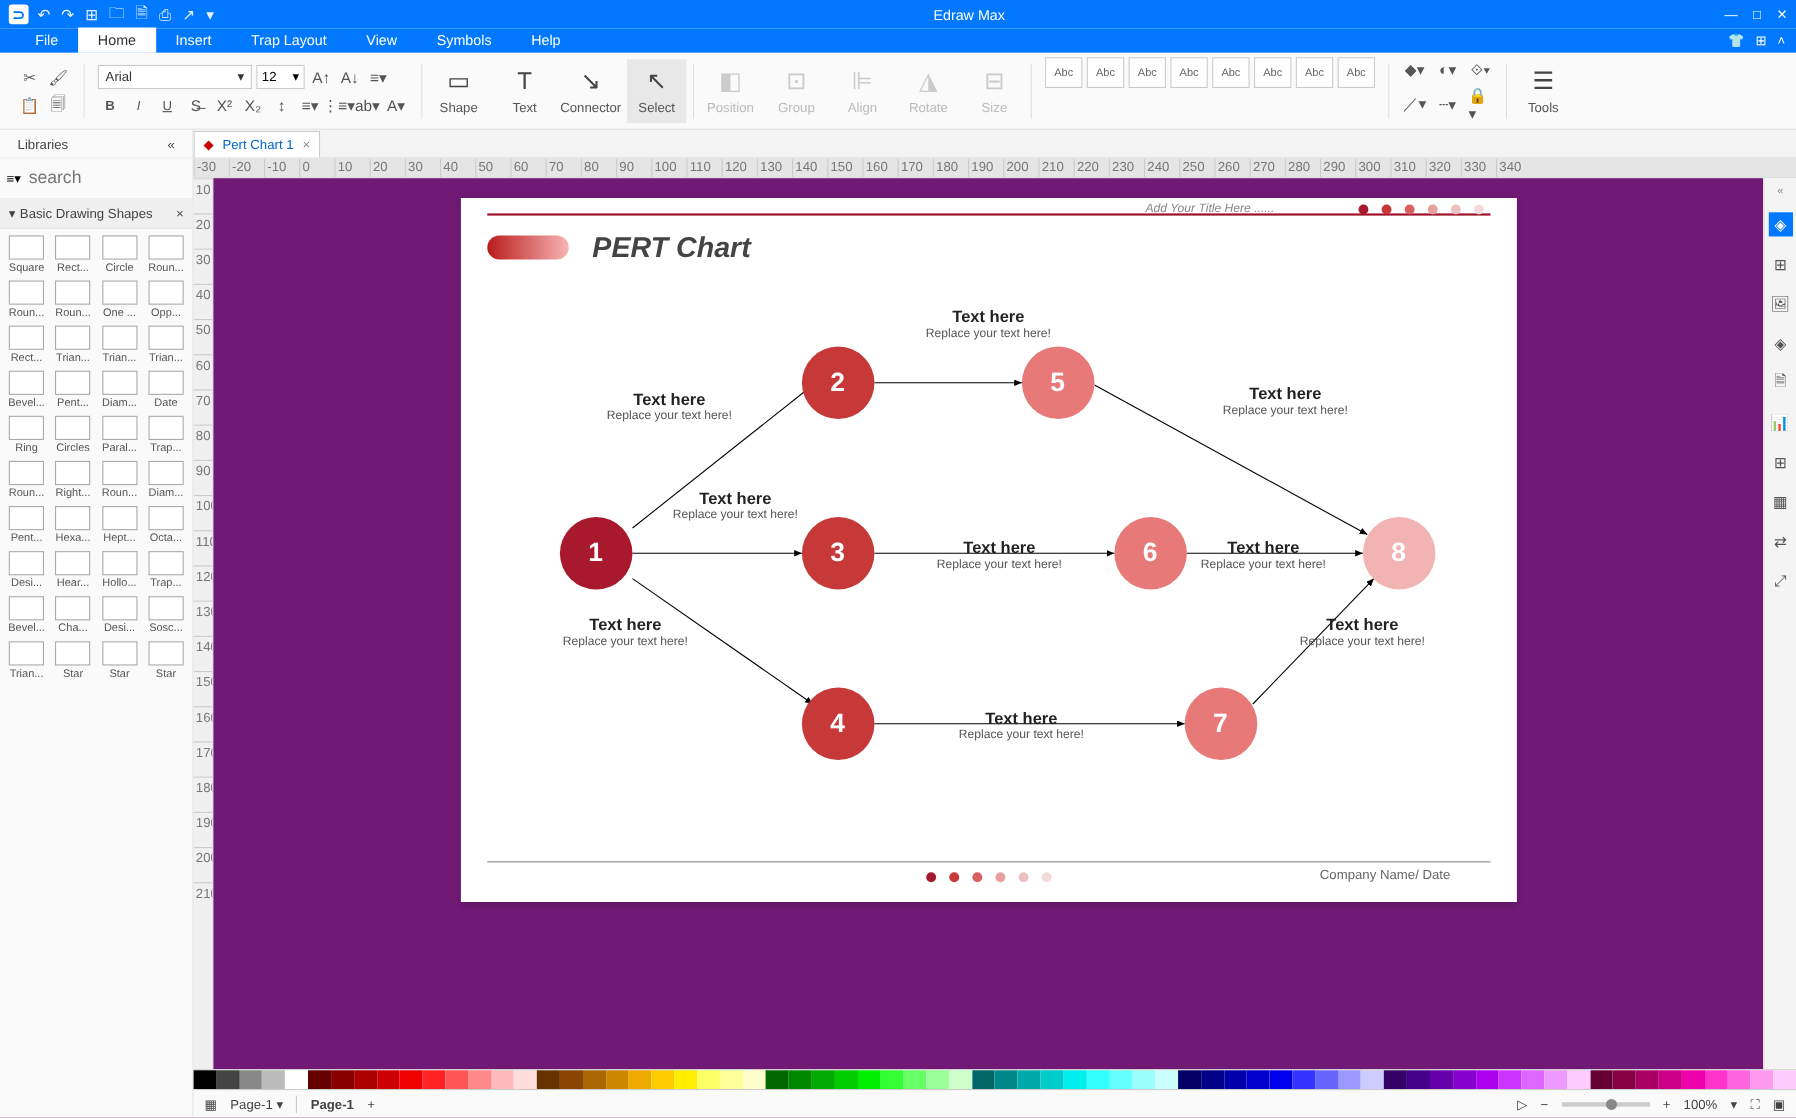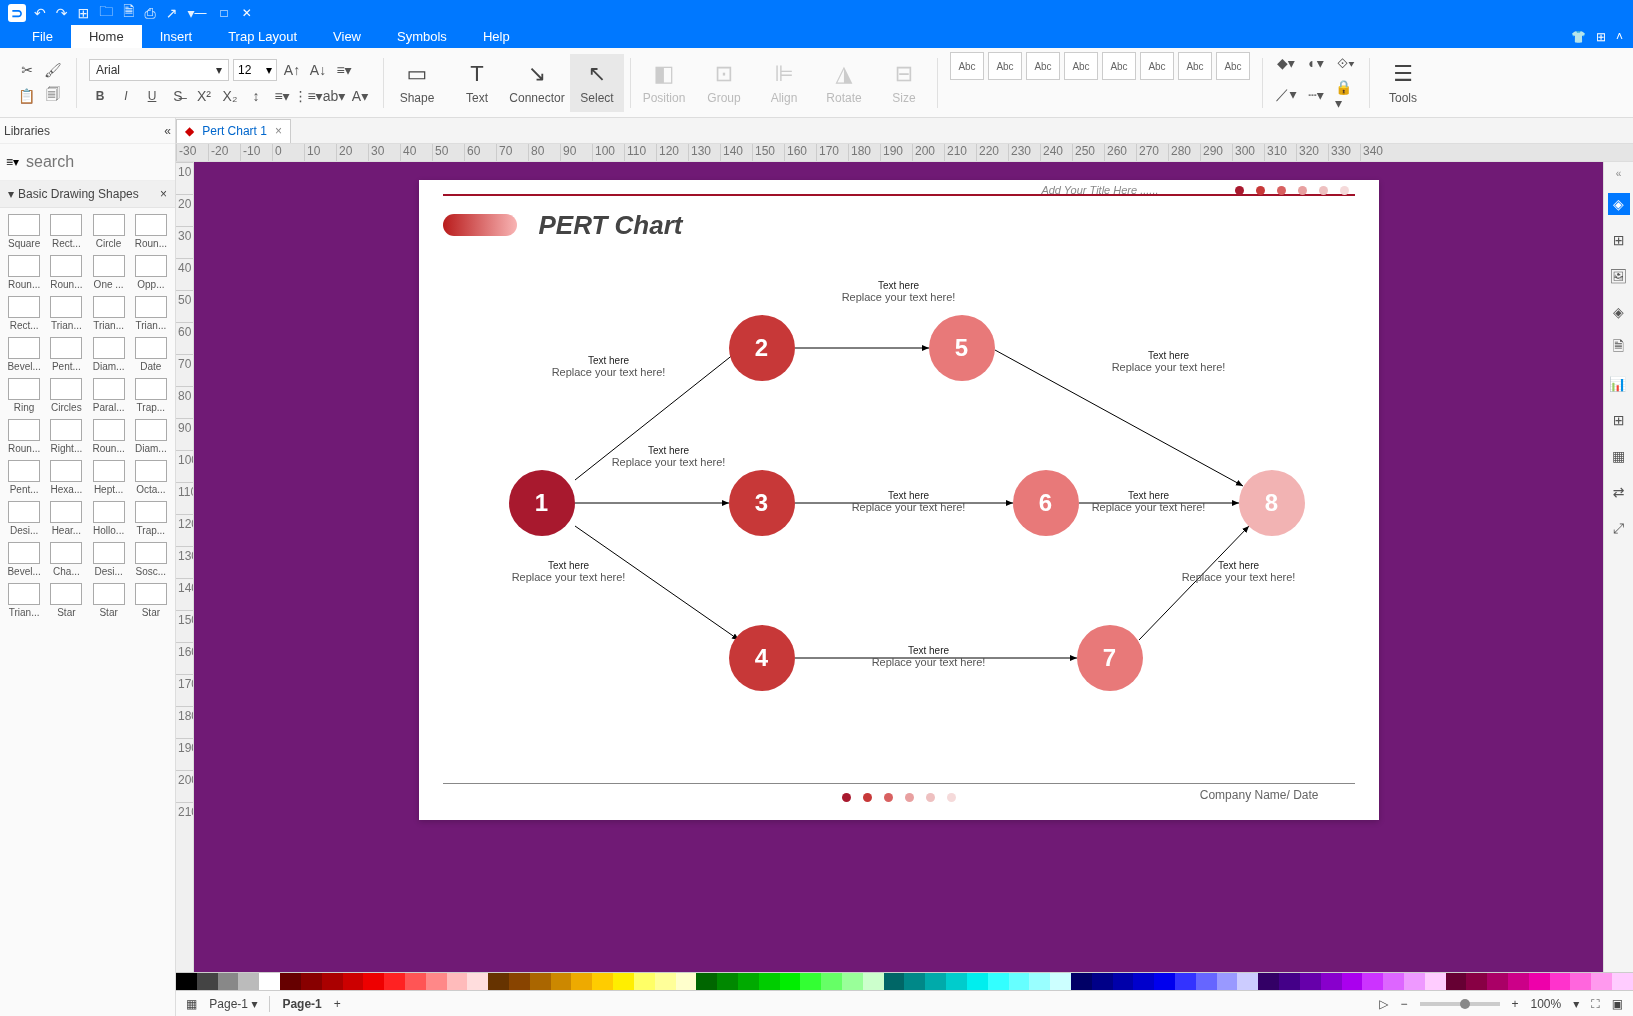--- a/index.html
+++ b/index.html
@@ -25,21 +25,21 @@
 .sizesel{border:1px solid #ccc;background:#fff;height:22px;width:44px;padding:0 4px;display:flex;align-items:center;justify-content:space-between;font-size:12px}
 .bigbtn{display:flex;flex-direction:column;align-items:center;justify-content:center;width:54px;height:58px;gap:4px;cursor:pointer;font-size:11px;color:#555}
 .bigbtn.sel{background:#e8e8e8}
 .bigbtn .ic{font-size:22px;color:#444}
 .bigbtn.dis{color:#bbb}
 .bigbtn.dis .ic{color:#ccc}
 .stylebox{border:1px solid #ccc;width:34px;height:28px;display:flex;align-items:center;justify-content:center;font-size:10px;color:#666;background:#fff}
 .toolsgrid{display:grid;grid-template-columns:1fr 1fr 1fr;gap:2px 8px}
 .body{flex:1;display:flex;min-height:0}
 .sidebar{width:176px;border-right:1px solid #ddd;display:flex;flex-direction:column;background:#fafafa}
-.sidebar .hdr{height:26px;display:flex;align-items:center;justify-content:space-between;padding:0 4px;font-size:13px;color:#444;border-bottom:1px solid #eee}
+.sidebar .hdr{height:26px;display:flex;align-items:center;justify-content:space-between;padding:0 16px;font-size:13px;color:#444;border-bottom:1px solid #eee}
 .sidebar .search{display:flex;align-items:center;padding:4px 6px;gap:4px;border-bottom:1px solid #eee}
 .sidebar .search input{flex:1;border:none;background:transparent;outline:none;font-size:16px;padding:3px}
 .sidebar .cat{padding:6px 8px;font-size:12px;color:#444;display:flex;align-items:center;gap:4px;background:#f0f0f0;border-bottom:1px solid #e4e4e4}
 .shapegrid{flex:1;overflow-y:auto;display:grid;grid-template-columns:repeat(4,1fr);gap:2px;padding:4px;align-content:start}
 .shapecell{display:flex;flex-direction:column;align-items:center;gap:2px;padding:2px;cursor:pointer}
 .shapecell .sh{width:32px;height:22px;border:1px solid #aaa;background:#fff}
 .shapecell .lbl{font-size:10px;color:#555;white-space:nowrap;overflow:hidden;text-overflow:ellipsis;width:36px;text-align:center}
 .midcol{flex:1;display:flex;flex-direction:column;min-width:0}
 .tabrow{height:26px;background:#f4f4f4;border-bottom:1px solid #ddd;display:flex;align-items:center}
 .doctab{height:24px;background:#fff;border:1px solid #ccc;border-bottom:none;display:flex;align-items:center;padding:0 8px;gap:8px;font-size:12px;color:#0066cc}
@@ -52,21 +52,21 @@
 .canvas{flex:1;background:#701a75;overflow:auto;display:flex;justify-content:center;padding:18px 40px}
 .page{width:960px;height:640px;background:#fff;box-shadow:0 2px 6px rgba(0,0,0,.2);position:relative;flex-shrink:0}
 .page .topline{position:absolute;top:14px;left:24px;right:24px;height:2px;background:#a01028}
 .page .titlepill{position:absolute;top:34px;left:24px;width:74px;height:22px;border-radius:11px;background:linear-gradient(90deg,#b91c1c,#f8b4b4)}
 .page .titletext{position:absolute;top:30px;left:120px;font-size:26px;font-weight:bold;font-style:italic;color:#444}
 .page .headerright{position:absolute;top:6px;right:30px;font-size:11px;color:#888;font-style:italic}
 .dots{display:flex;gap:12px}
 .dot{width:9px;height:9px;border-radius:50%}
 .node{position:absolute;width:66px;height:66px;border-radius:50%;color:#fff;display:flex;align-items:center;justify-content:center;font-size:24px;font-weight:bold;font-family:Arial}
 .edgelabel{position:absolute;text-align:center;width:200px}
-.edgelabel .t1{font-size:10px;font-weight:normal;color:#222}
+.edgelabel .t1{font-size:15px;font-weight:bold;color:#222}
 .edgelabel .t2{font-size:11px;color:#555}
 .footer-dots{position:absolute;bottom:18px;left:50%;transform:translateX(-50%)}
 .footer-right{position:absolute;bottom:18px;right:60px;font-size:12px;color:#666}
 .botline{position:absolute;bottom:36px;left:24px;right:24px;height:1px;background:#888}
 .colorrow{height:18px;display:flex;border-top:1px solid #ccc}
 .colorrow .sw{flex:1;height:100%}
 .statusbar{height:26px;border-top:1px solid #ccc;display:flex;align-items:center;padding:0 10px;gap:12px;font-size:12px;color:#444;background:#fafafa}
 .statusbar .spacer{flex:1}
 .rside{width:30px;background:#f4f4f4;border-left:1px solid #ddd;display:flex;flex-direction:column;align-items:center;padding-top:6px;gap:14px}
 .rside .rs{width:22px;height:22px;color:#555;display:flex;align-items:center;justify-content:center;font-size:14px;cursor:pointer}
@@ -81,20 +81,21 @@
   <div class="qat">
     <span>↶</span>
     <span>↷</span>
     <span>⊞</span>
     <span>🗀</span>
     <span>🗎</span>
     <span>⎙</span>
     <span>↗</span>
     <span>▾</span>
   </div>
+  <div class="title">Edraw Max</div>
   <div class="winbtns">
     <span>—</span>
     <span>□</span>
     <span>✕</span>
   </div>
 </div>
 
 <div class="menubar">
   <div class="tab">File</div>
   <div class="tab active">Home</div>

